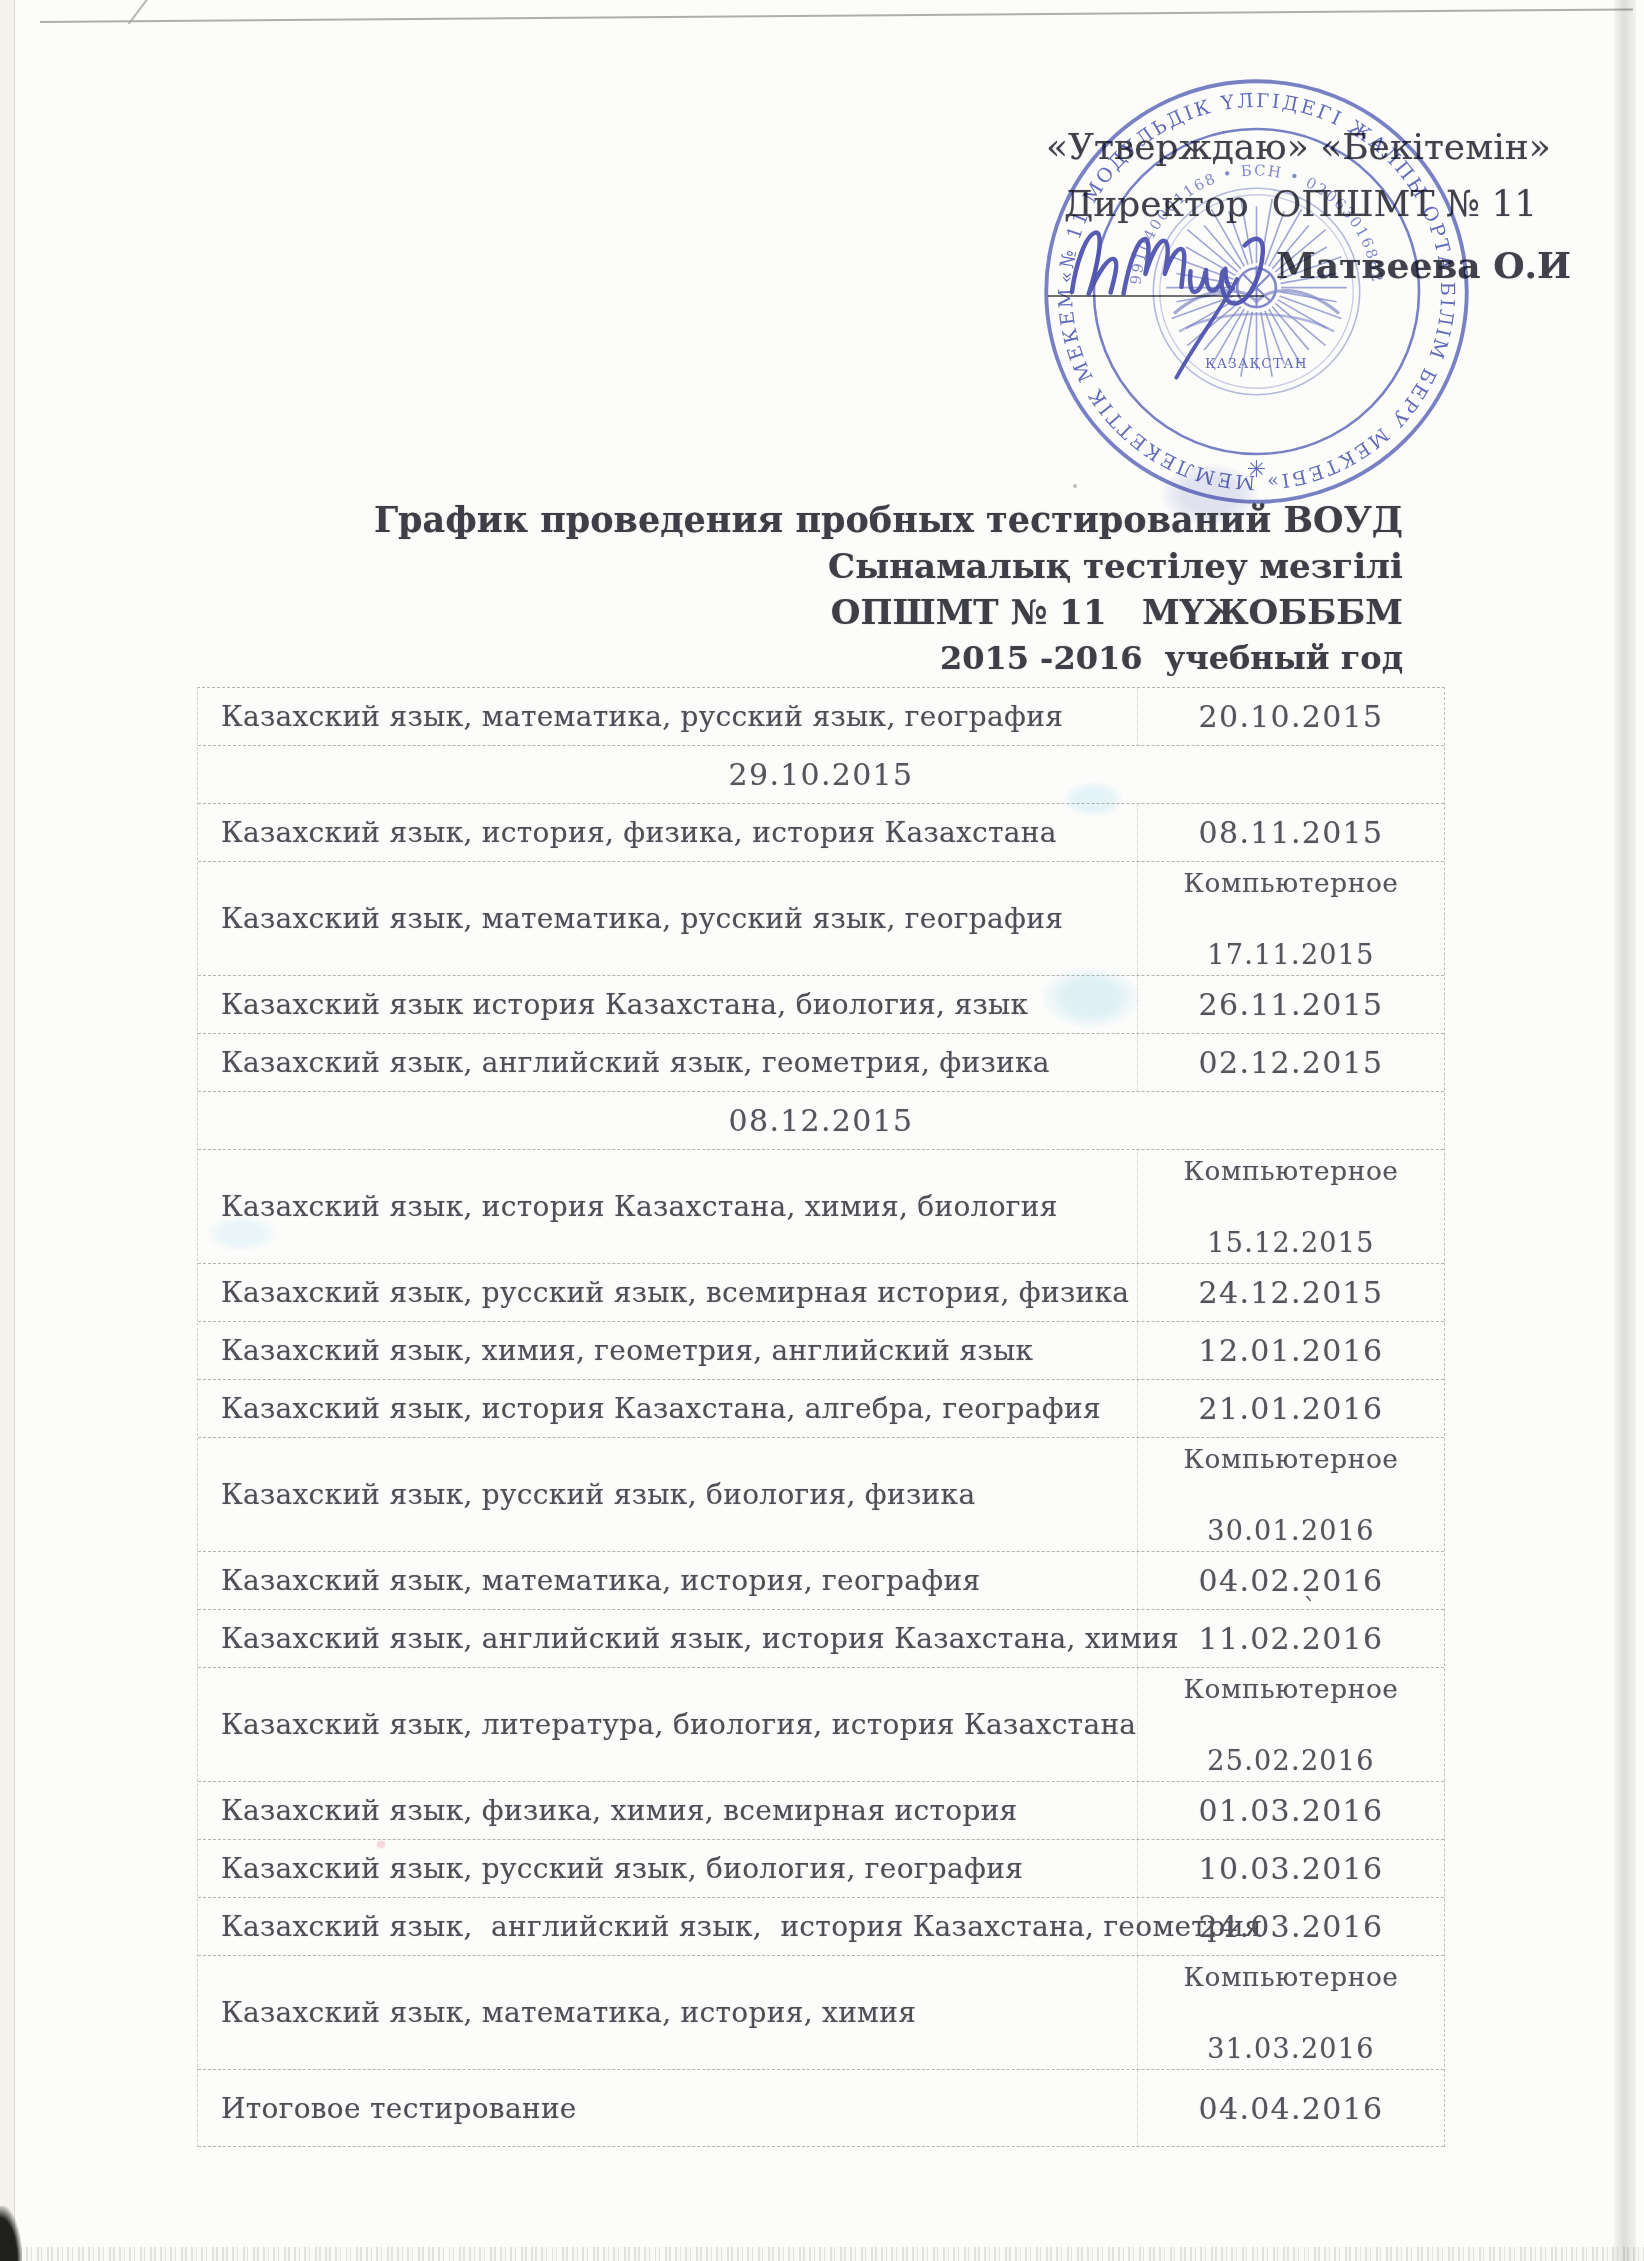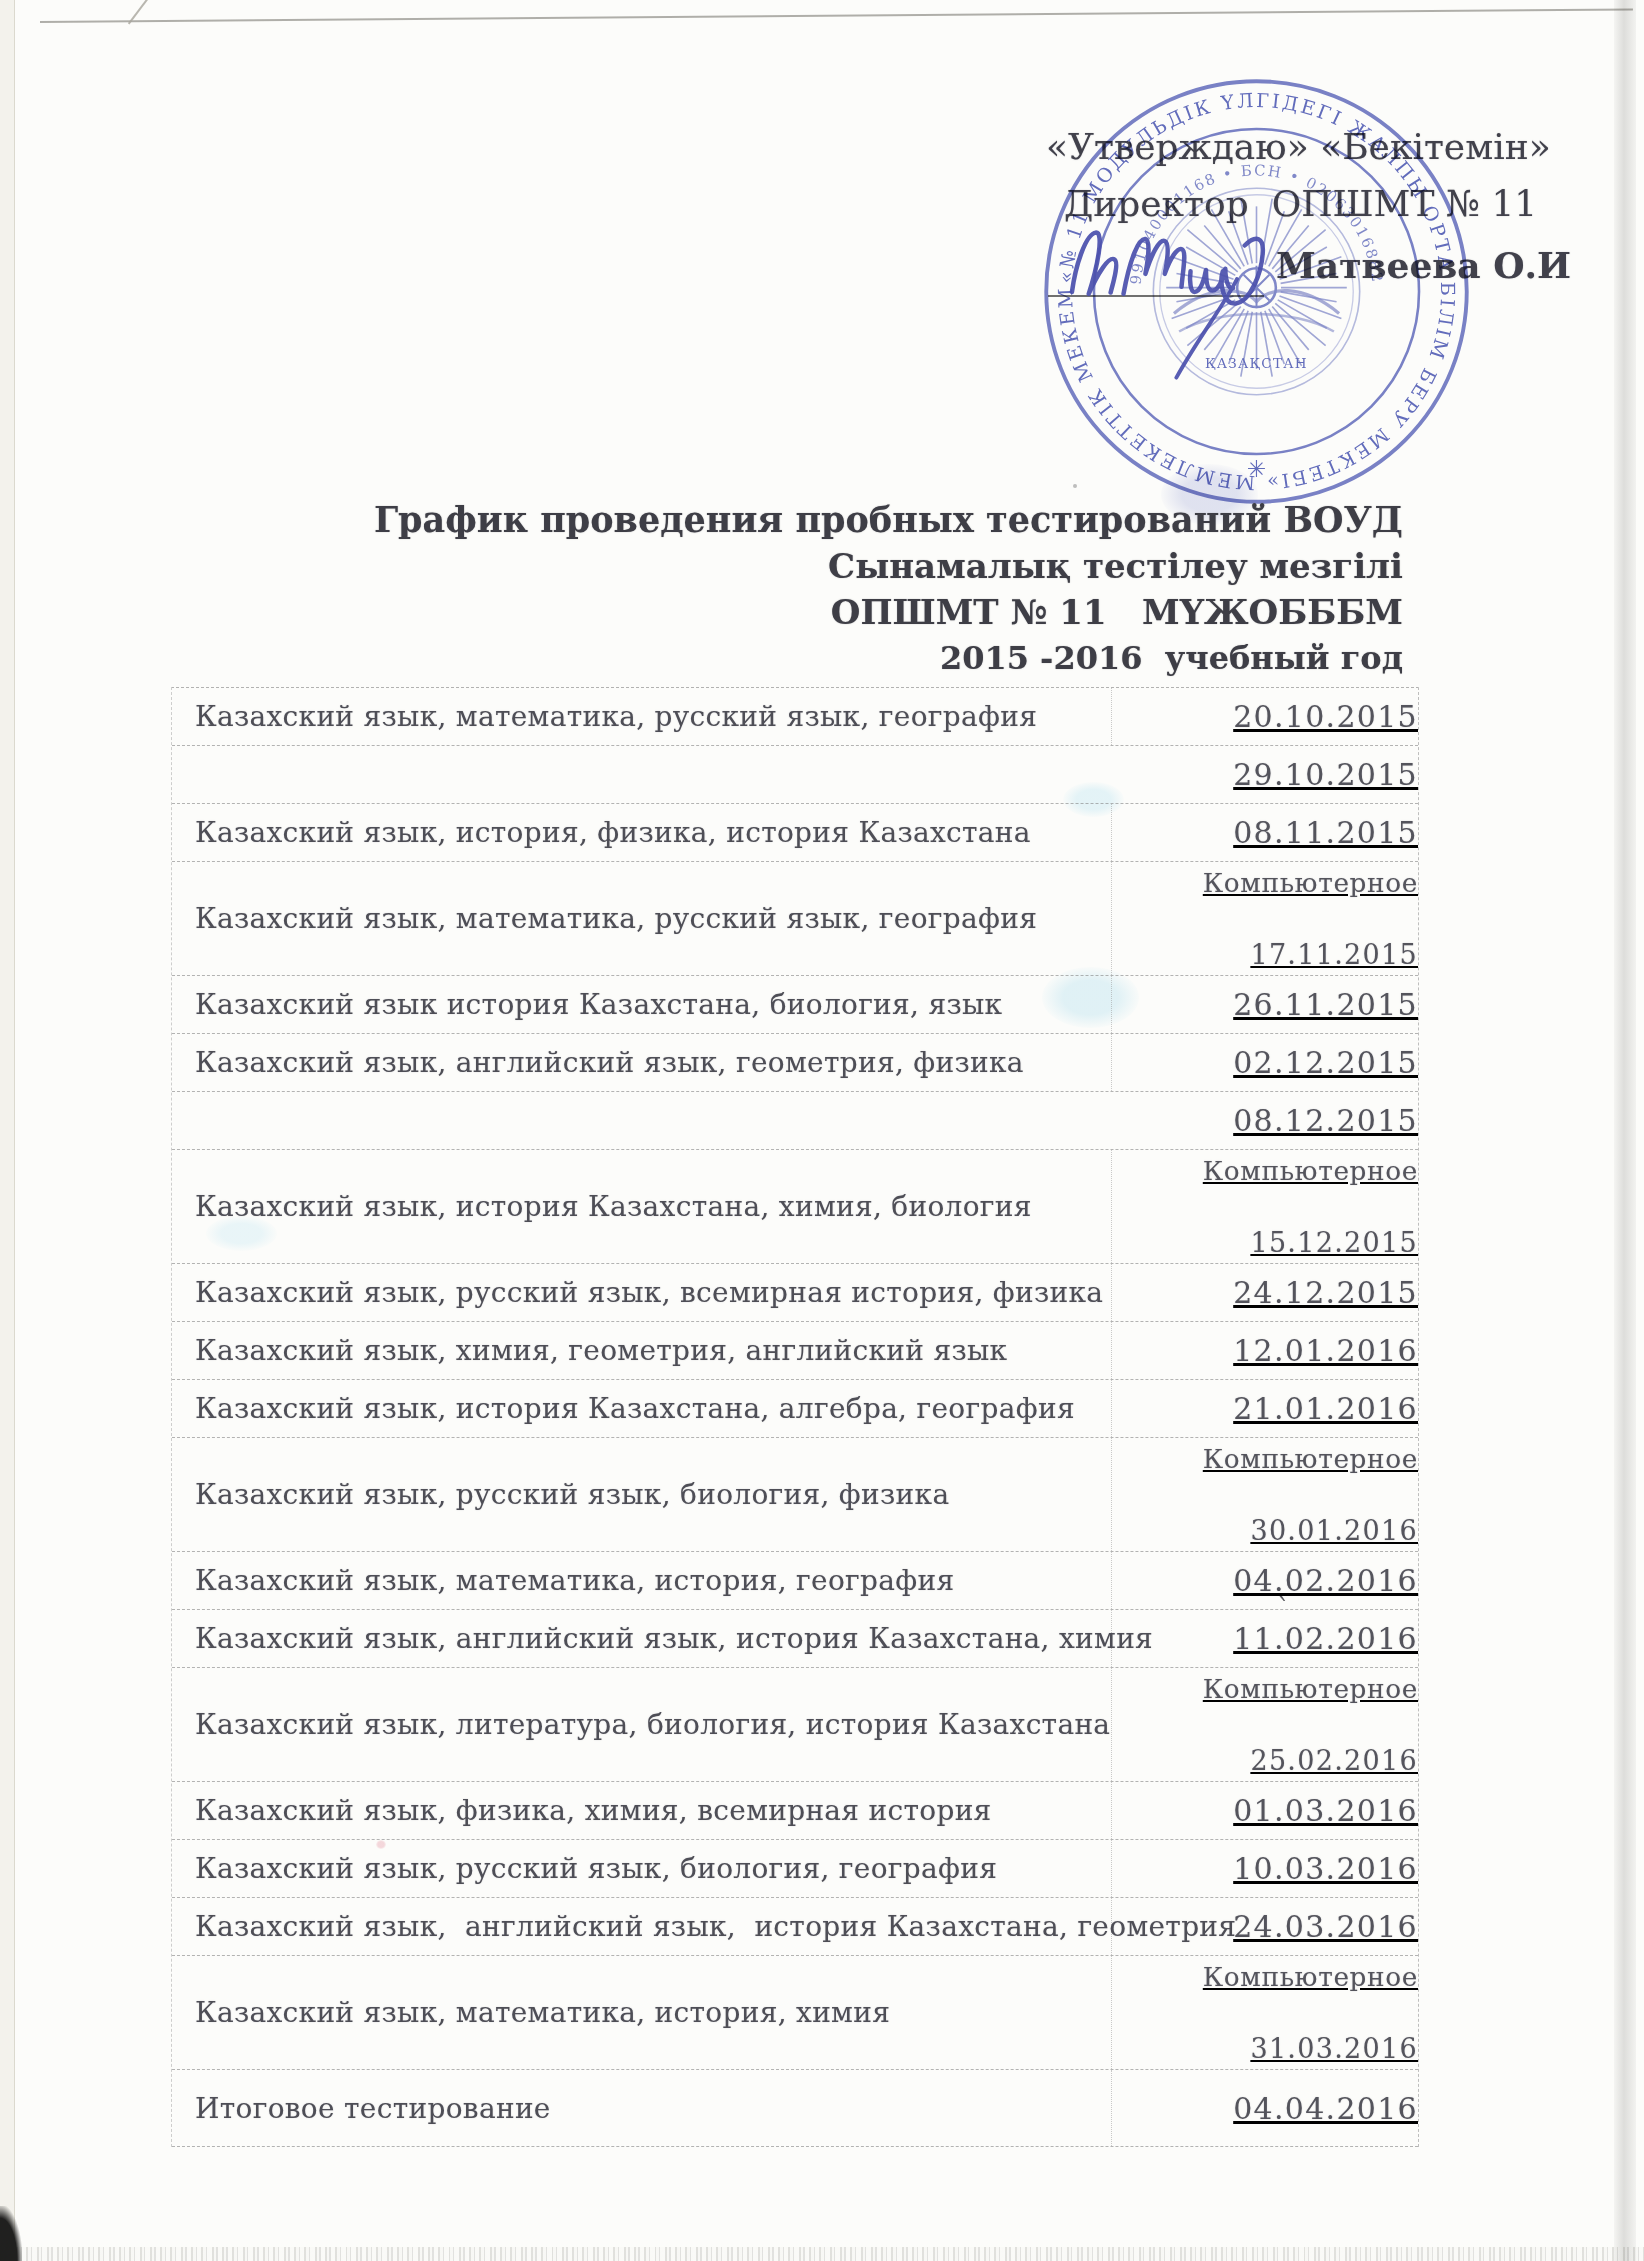--- a/index.html
+++ b/index.html
@@ -49,33 +49,33 @@
   .stamp svg{overflow:visible;}
   
   .title-block{position:absolute;left:274px;top:497px;width:1129px;text-align:right;}
   .title-line{font-weight:bold;color:#3e3e46;white-space:pre;line-height:46px;
     text-shadow:0 0 1.3px rgba(62,62,70,.4);}
   .title-line.t1{font-size:35px;}
   .title-line.t2{font-size:34px;}
   .title-line.t3{font-size:34px;}
   .title-line.t4{font-size:32px;}
   
-  .table{position:absolute;left:171px;top:687px;width:1246px;
+  .table{position:absolute;left:197px;top:687px;width:1246px;
     border-left:1.3px dashed rgba(150,150,150,.45);
     border-right:1.3px dashed rgba(140,140,140,.55);
     border-top:1.3px dashed rgba(130,130,130,.6);}
   .row{display:flex;height:57px;border-bottom:1.3px dashed rgba(130,130,130,.6);}
   .row.tall{height:113px;}
   .row:last-child{height:76px;}
   .cell{display:flex;flex-direction:column;justify-content:center;}
   .subjects{width:940px;box-sizing:border-box;padding-left:23px;
     font-size:28px;color:#4e4e56;white-space:pre;letter-spacing:0.3px;
     text-shadow:0 0 1.3px rgba(80,80,95,.3);
     border-right:1.3px dotted rgba(150,150,150,.5);}
-  .datecell{flex:1;align-items:flex-end;text-align:center;position:relative;text-decoration:underline;}
+  .datecell{flex:1;align-items:center;text-align:center;position:relative;}
   .date{font-size:30px;color:#54545c;letter-spacing:1.3px;
     text-shadow:0 0 1.3px rgba(80,80,95,.3);}
   .mode{font-size:26.4px;color:#54545c;letter-spacing:0.6px;margin-bottom:3.9px;
     text-shadow:0 0 1.3px rgba(80,80,95,.3);}
   .row.tall .date{font-size:27px;margin-top:37px;}
   .note{position:absolute;left:54%;top:72%;font-size:26px;color:#5a5a60;}
 </style>
 </head>
 <body>
 

